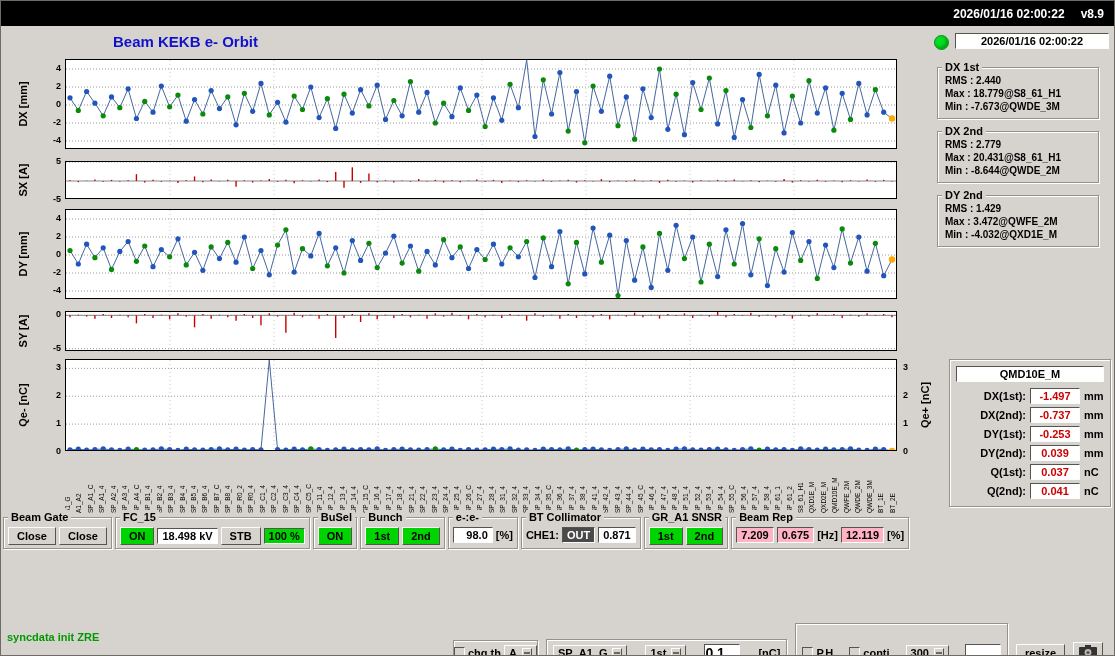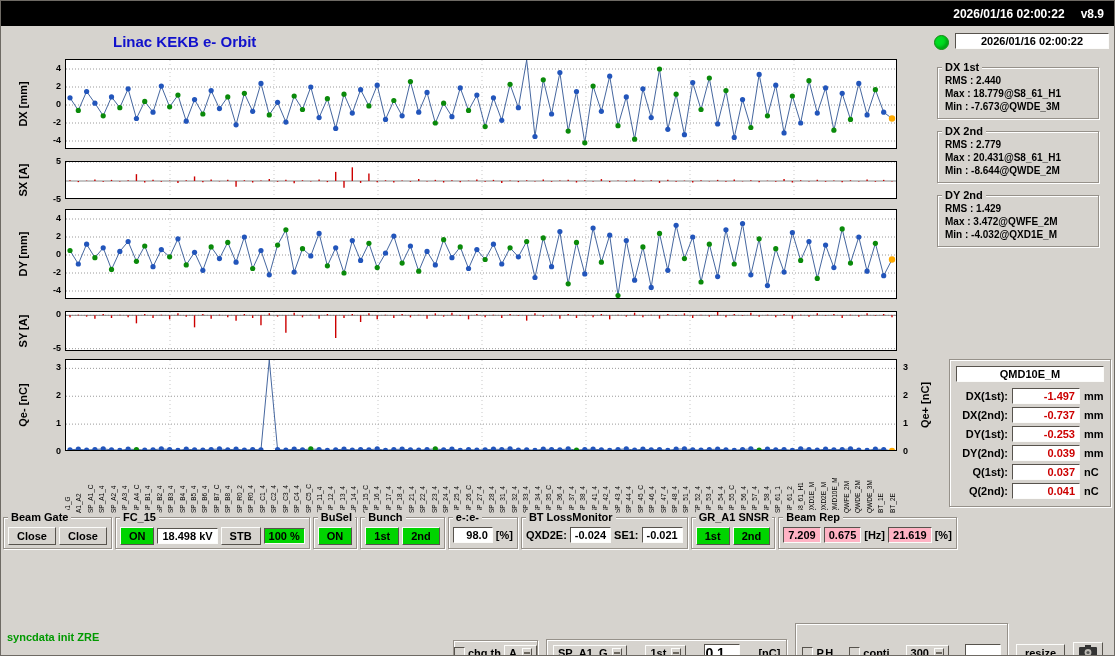--- a/index.html
+++ b/index.html
@@ -29,35 +29,35 @@
 .yticks,.yticks-r{position:absolute;top:0}
 .yticks span{position:absolute;right:2px;font-size:9px;font-weight:bold}
 .yticks-r span{position:absolute;left:2px;font-size:9px;font-weight:bold}
 #xlabels{display:flex;justify-content:space-between;overflow:hidden}
 #xlabels span{writing-mode:vertical-rl;transform:rotate(180deg);font-size:6.5px;line-height:1.05;white-space:nowrap;color:#000}
 .led{width:15px;height:15px;border-radius:50%;background:#00dd22;border:1px solid #118811;box-shadow:inset -2px -2px 3px rgba(0,90,0,.45)}
 .stat{width:162px;height:52px;padding:6px 0 0 0;margin-bottom:12px}
 .stat-line{font-weight:bold;font-size:10px;margin:1px 0 2px 7px;white-space:nowrap}
 .qmd-row{display:flex;align-items:center;gap:4px;margin:3px 6px;justify-content:flex-end}
 .qmd-label{font-weight:bold;font-size:11px}
-.qmd-val{width:68px;text-align:right;color:#cc0000}
+.qmd-val{width:50px;text-align:center;color:#cc0000}
 .qmd-unit{width:20px;font-weight:bold}
 #row1{left:2px;top:516px;width:1112px;display:flex;gap:3px;align-items:stretch}
 #row1 .group{padding:9px 4px 3px;flex:none}
 #status-msg{left:6px;top:630px;color:#009900;font-weight:bold;font-size:11px}
 </style>
 </head>
 <body>
 
 <div id="topbar" class="abs">
   <span>2026/01/16 02:00:22</span>
   <span>v8.9</span>
 </div>
 
-<div id="chart-title" class="abs">Linac KEKB e- Orbit</div>
+<div id="chart-title" class="abs">Beam KEKB e- Orbit</div>
 
 <div class="chart-row" style="top:58px;height:90px;width:930px">
   <div class="axis-name">DX [mm]</div>
   <div class="yticks" style="left:38px;width:24px;height:90px">
       <span style="top: 4px;">4</span>
       <span style="top: 22px;">2</span>
       <span style="top: 40px;">0</span>
       <span style="top: 58px;">-2</span>
       <span style="top: 76px;">-4</span>
     </div>
@@ -843,42 +843,41 @@
     </div>
   </div>
   <div class="group">
     <span class="legend">e-:e-</span>
     <div class="grow">
       <span class="disp" style="min-width:40px;text-align:right">98.0</span>
       <span class="b">[%]</span>
     </div>
   </div>
   <div class="group">
-    <span class="legend">BT LossMonitor</span>
+    <span class="legend">BT Collimator</span>
     <div class="grow">
-      <span class="b">QXD2E:</span>
-      <span class="disp">-0.024</span>
-      <span class="b">SE1:</span>
-      <span class="disp">-0.021</span>
+      <span class="b">CHE1:</span>
+      <span class="disp dark">OUT</span>
+      <span class="disp">0.871</span>
     </div>
   </div>
   <div class="group">
     <span class="legend">GR_A1 SNSR</span>
     <div class="grow">
       <button class="btn green">1st</button>
       <button class="btn green">2nd</button>
     </div>
   </div>
   <div class="group">
     <span class="legend">Beam Rep</span>
     <div class="grow">
       <span class="disp pink">7.209</span>
       <span class="disp pink">0.675</span>
       <span class="b">[Hz]</span>
-      <span class="disp pink">21.619</span>
+      <span class="disp pink">12.119</span>
       <span class="b">[%]</span>
     </div>
   </div>
 </div>
 
 <div id="status-msg" class="abs">syncdata init ZRE</div>
 
 <div class="abs grow" style="left:452px;top:622px;gap:8px">
   <div class="group grow" style="padding:4px 0">
     <div class="cbitem">

